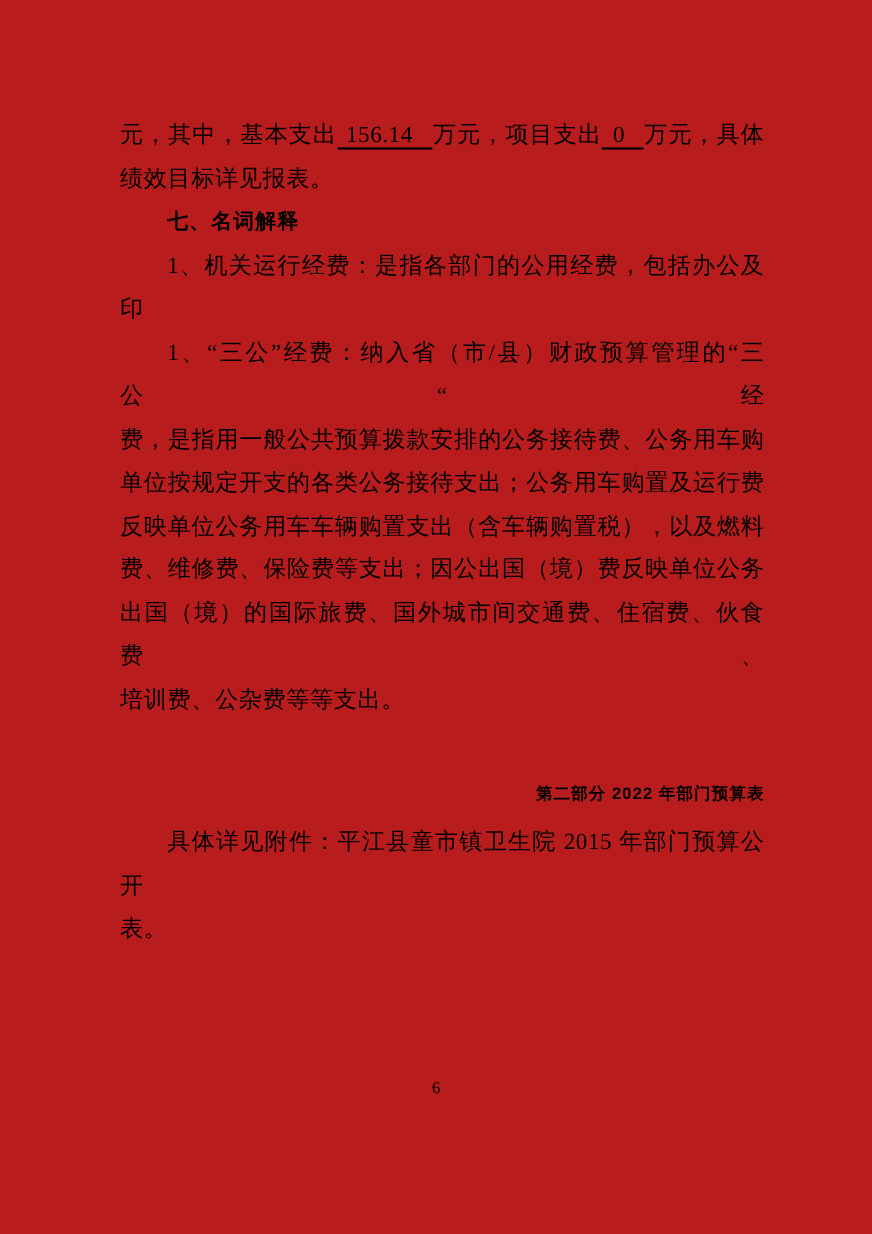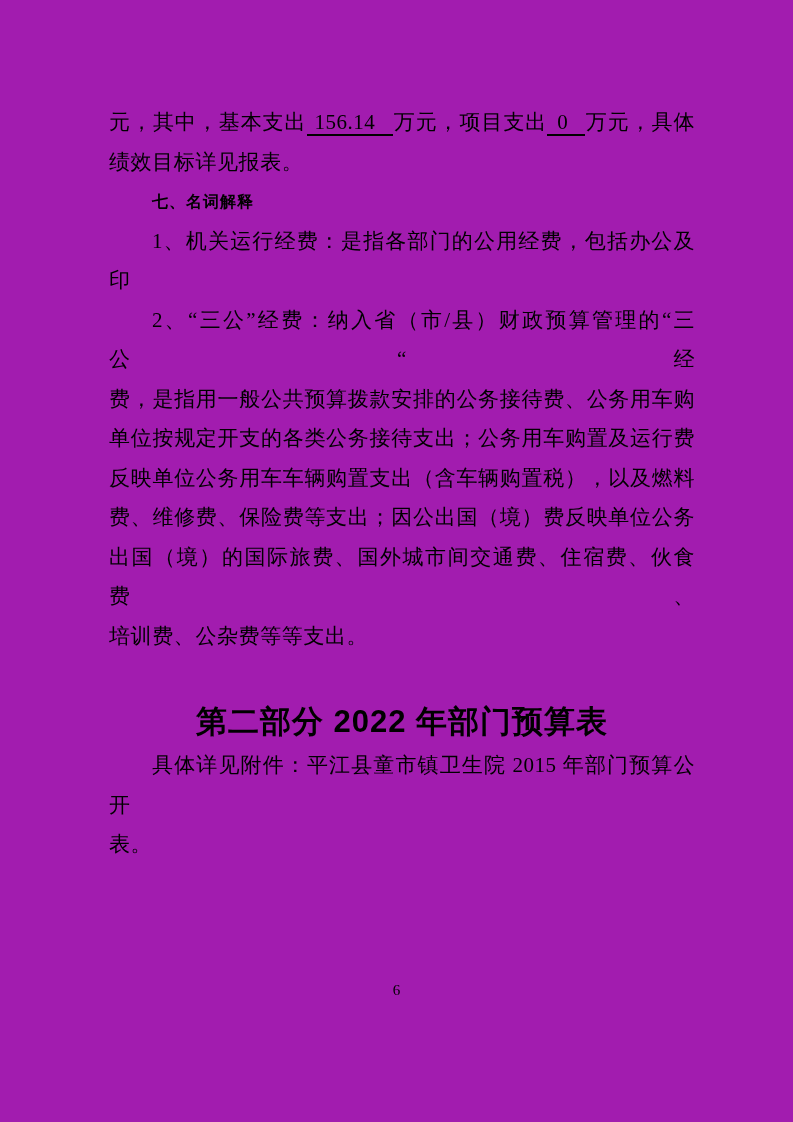--- a/index.html
+++ b/index.html
@@ -4,21 +4,21 @@
 <style>
   html, body {
     margin: 0;
     padding: 0;
     background: #ffffff;
   }
   .page {
     position: relative;
     width: 793px;
     height: 1122px;
-    background: #a21caf;
+    background: #b91c1c;
     box-sizing: border-box;
     padding: 103px 98px 0 109px;
     font-family: "Liberation Serif", "DejaVu Serif", serif;
     font-size: 21px;
     color: #000000;
     overflow: hidden;
   }
   .line {
     line-height: 39.5px;
     white-space: nowrap;
@@ -42,31 +42,31 @@
     border-bottom: 2px solid #000000;
     font-family: "Liberation Serif", serif;
     letter-spacing: 0.5px;
     line-height: 24px;
   }
   .u1 { padding: 0 18px 0 8px; }
   .u2 { padding: 0 17px 0 10px; }
   .sub-heading {
     font-family: "Liberation Sans", "DejaVu Sans", sans-serif;
     font-weight: bold;
-    font-size: 16px;
+    font-size: 19px;
     line-height: 39.5px;
     letter-spacing: 1px;
     padding-left: 43px;
   }
   .part-heading {
     font-family: "Liberation Sans", "DejaVu Sans", sans-serif;
     font-weight: bold;
-    font-size: 31px;
+    font-size: 15px;
     line-height: 40px;
-    text-align: center;
+    text-align: right;
     letter-spacing: 1px;
     margin-top: 46px;
     margin-bottom: 4px;
   }
   .page-number {
     position: absolute;
     top: 980px;
     left: 0;
     width: 793px;
     text-align: center;
@@ -82,21 +82,21 @@
 
   <div class="line fill">
     <span>元，其中，基本支出</span><span class="u u1">156.14</span><span>万元，项目支出</span><span class="u u2">0</span><span>万元，具体</span>
   </div>
   <div class="line end">绩效目标详见报表。</div>
 
   <div class="sub-heading">七、名词解释</div>
 
   <div class="line fill indent">1、机关运行经费：是指各部门的公用经费，包括办公及印</div>
 
-  <div class="line fill indent">2、“三公”经费：纳入省（市/县）财政预算管理的“三公“经</div>
+  <div class="line fill indent">1、“三公”经费：纳入省（市/县）财政预算管理的“三公“经</div>
   <div class="line fill">费，是指用一般公共预算拨款安排的公务接待费、公务用车购</div>
   <div class="line fill">单位按规定开支的各类公务接待支出；公务用车购置及运行费</div>
   <div class="line fill">反映单位公务用车车辆购置支出（含车辆购置税），以及燃料</div>
   <div class="line fill">费、维修费、保险费等支出；因公出国（境）费反映单位公务</div>
   <div class="line fill">出国（境）的国际旅费、国外城市间交通费、住宿费、伙食费、</div>
   <div class="line end">培训费、公杂费等等支出。</div>
 
   <div class="part-heading">第二部分  2022 年部门预算表</div>
 
   <div class="line fill indent">具体详见附件：平江县童市镇卫生院 2015 年部门预算公开</div>

